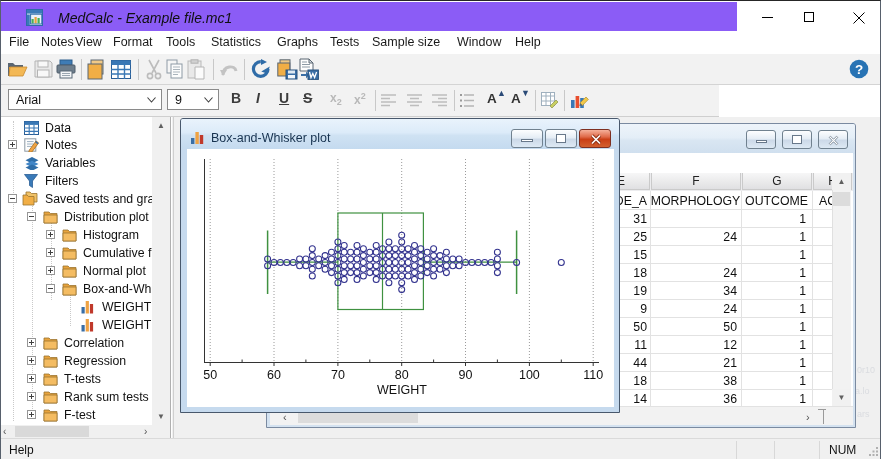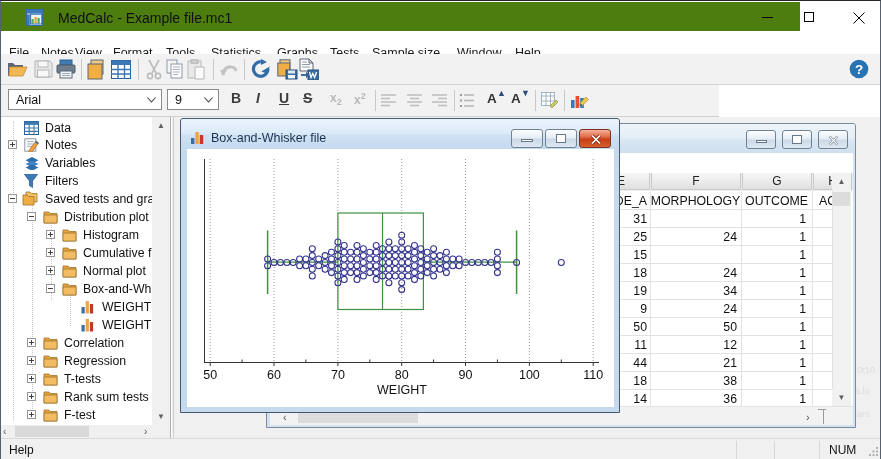--- a/index.html
+++ b/index.html
@@ -1,25 +1,25 @@
 <!DOCTYPE html>
 <html><head><meta charset="utf-8"><title>MedCalc - Example file.mc1</title>
 <style>
 * { margin:0; padding:0; box-sizing:border-box; }
 body { font-family:"Liberation Sans", sans-serif; }
 #app { position:relative; width:881px; height:459px; background:#ffffff; overflow:hidden;
        border-top:1px solid #262626; border-left:1px solid #57606c; border-right:1px solid #57606c; }
 .abs { position:absolute; }
 
-#titlebar { left:0; top:1px; width:799px; height:29px; background:#4d7c0f; }
+#titlebar { left:0; top:1px; width:736px; height:29px; background:#8b5cf6;font-style:italic; }
 #titletext { left:57px; top:8px; font-size:14px; color:#101010; }
 .capbtn { top:0; width:45px; height:29px; }
 
 #menubar { left:0; top:30px; width:881px; height:23px; background:#ffffff; font-size:12.5px; color:#1a1a1a; }
-#menubar span { position:absolute; top:15px;text-align:center; }
+#menubar span { position:absolute; top:4px;text-align:center; }
 
 #tb1 { left:0; top:53px; width:881px; height:31px; background:#f2f2f2; border-bottom:1px solid #d4d4d4; }
 #tb2 { left:0; top:84px; width:718px; height:32px; background:#f2f2f2; border-bottom:1px solid #cfcfcf; }
 .vsep { position:absolute; top:5px; width:1px; height:21px; background:#c8c8c8; }
 .combo { position:absolute; background:#fff; border:1px solid #8a8a8a; font-size:12.5px; color:#111; }
 .combo .chev { position:absolute; right:5px; top:7px; width:9px; height:6px; }
 .combo .chev svg { display:block; }
 
 #tree { left:0; top:116px; width:170px; height:321px; background:#ffffff; border-right:1px solid #b0b0b0; overflow:hidden; }
 .titem { position:absolute; font-size:12.3px; color:#111; white-space:nowrap; }
@@ -478,21 +478,21 @@
     </div>
 
     <div class="w7win" style="left:8px;top:1px;width:440px;height:295px;border-color:#48586c;background:#c6daee;">
       <div class="w7title"></div>
 
       <svg class="abs" style="left:10px;top:12px" width="15" height="14" viewBox="0 0 15 14">
         <rect x="0" y="7" width="3.4" height="6" fill="#3a6ea5"></rect>
         <rect x="4.4" y="1" width="3.4" height="12" fill="#efa344"></rect>
         <rect x="8.8" y="4" width="3.4" height="9" fill="#c0392b"></rect>
       </svg>
-      <div class="abs" style="left:30px;top:12px;font-size:12.5px;color:#17324f">Box-and-Whisker file</div>
+      <div class="abs" style="left:30px;top:12px;font-size:12.5px;color:#17324f">Box-and-Whisker plot</div>
       <div class="w7btn" style="left:330px;top:10px;width:32px">
           <div style="position:absolute;left:9px;top:9px;width:12px;height:3px;background:#fff;border:1px solid #68788a"></div>
         </div>
       <div class="w7btn" style="left:364px;top:10px;width:32px">
           <div style="position:absolute;left:10px;top:4px;width:10px;height:9px;background:#fff;border:1px solid #68788a"></div>
         </div>
       <div class="w7btn close" style="left:398px;top:10px;width:32px">
           <svg style="position:absolute;left:10px;top:4px" width="12" height="11" viewBox="0 0 12 11">
             <path d="M2,1.5 L10,9.5 M10,1.5 L2,9.5" stroke="#8c2f14" stroke-width="3.4"></path>
             <path d="M2,1.5 L10,9.5 M10,1.5 L2,9.5" stroke="#ffffff" stroke-width="1.6"></path>

